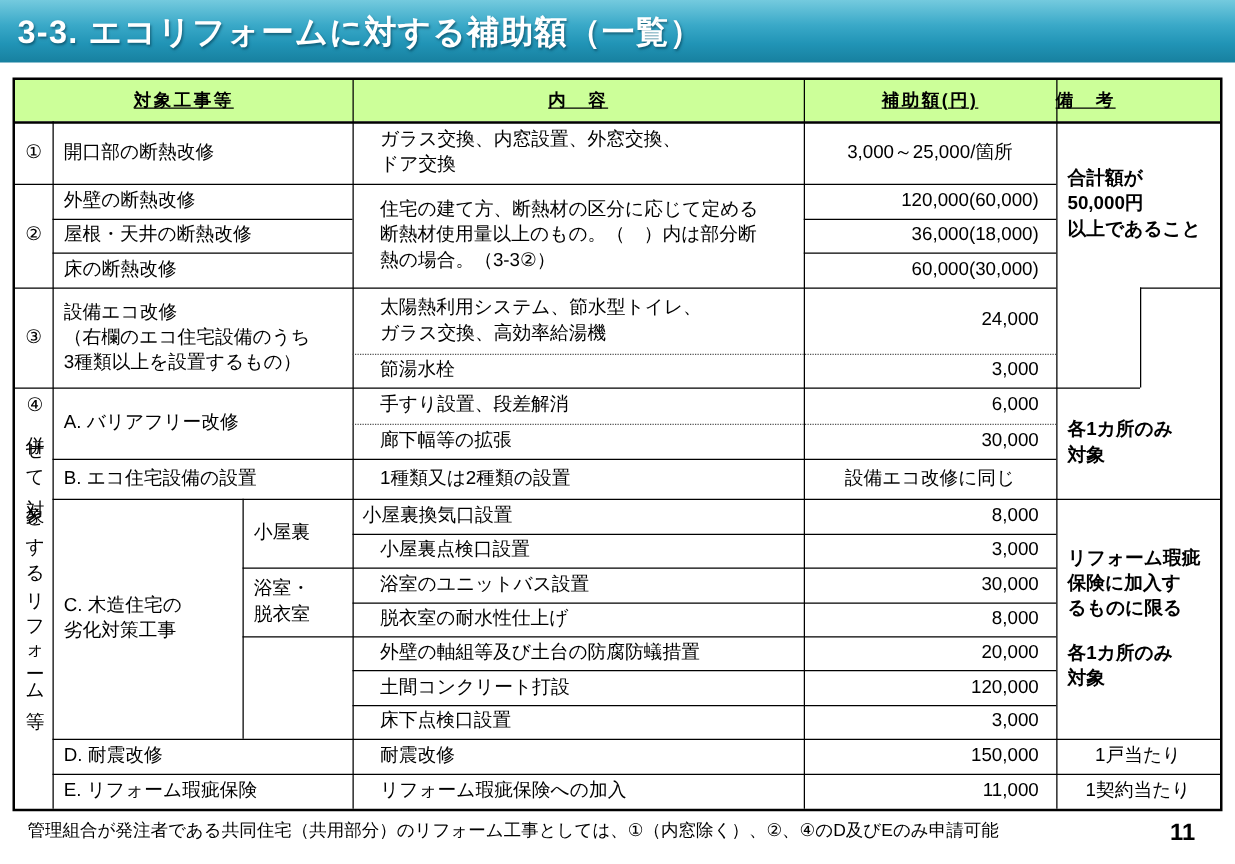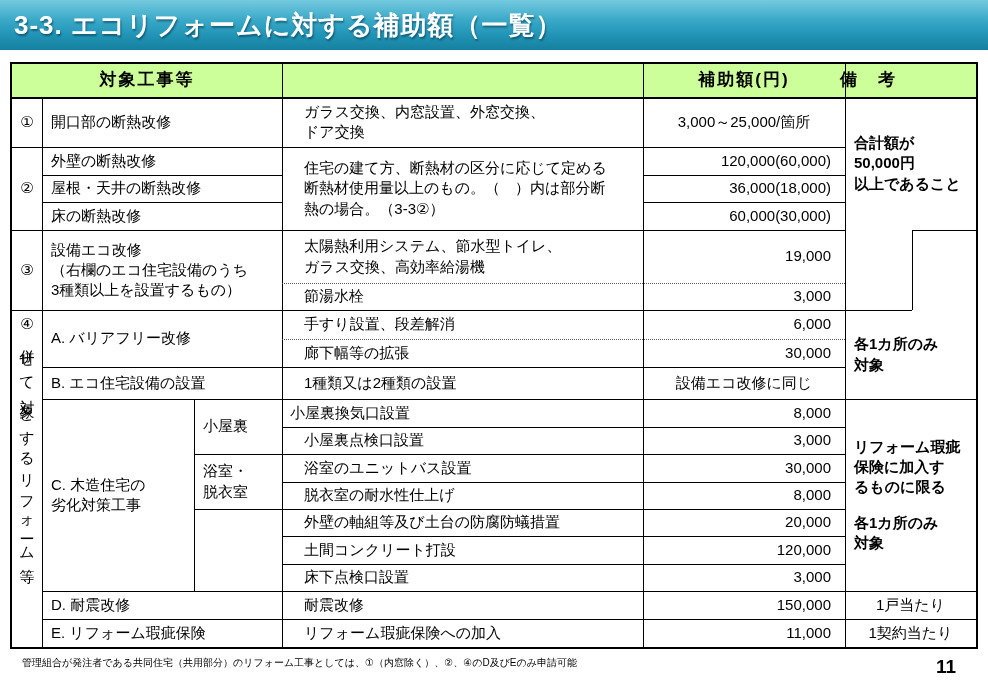--- a/index.html
+++ b/index.html
@@ -22,47 +22,48 @@
   .cell{
     position:absolute;display:flex;align-items:center;font-size:15px;line-height:1.35;
     white-space:pre-line;box-sizing:border-box;
   }
   .left{padding-left:9px;text-align:left;}
   .pad10{padding-left:22px;}
   .right{justify-content:flex-end;padding-right:14px;}
   .center{justify-content:center;text-align:center;}
   .bold{font-weight:bold;}
   .hdrbg{position:absolute;left:0;top:0;width:964px;height:33px;background:#ccff99;}
-  .hcell{font-size:17px;font-weight:bold;justify-content:center;letter-spacing:2px;}
+  .hcell{font-size:14px;font-weight:bold;justify-content:center;letter-spacing:2px;text-decoration:underline;}
   .vert{
     writing-mode:vertical-rl;text-orientation:mixed;letter-spacing:5px;
     font-size:15px;line-height:30px;padding-top:5px;justify-content:flex-start;align-items:center;
     display:flex;
   }
   .hl{position:absolute;height:0;border-top:1px solid #000;}
   .hl2{position:absolute;height:0;border-top:2px solid #000;}
   .hld{position:absolute;height:0;border-top:1px dotted #555;}
   .vl{position:absolute;width:0;border-left:1px solid #000;}
   .rem-stack{flex-direction:column;align-items:flex-start;justify-content:center;gap:15px;}
-  .footer-note{position:absolute;left:22px;top:656px;width:905px;font-size:10px;font-weight:500;}
+  .footer-note{position:absolute;left:22px;top:656px;width:905px;font-size:14px;font-weight:500;}
   .pagenum{position:absolute;left:936px;top:656px;font-size:19px;font-weight:bold;}
 </style>
 </head>
 <body>
 
 <div class="slide">
 
   <div class="titlebar">
     <div class="t">3-3. エコリフォームに対する補助額（一覧）</div>
   </div>
 
   <div class="table">
 
     <div class="hdrbg"></div>
     <div class="cell hcell" style="left:0;top:0;width:270px;height:33px">対象工事等</div>
+    <div class="cell hcell" style="left:270px;top:0;width:361px;height:33px">内　容</div>
     <div class="cell hcell" style="left:631px;top:0;width:202px;height:33px">補助額(円)</div>
     <div class="cell hcell" style="left:791px;top:0;width:131px;height:33px">備　考</div>
 
     <div class="cell center" style="left:0;top:33px;width:30px;height:50px">①</div>
     <div class="cell left" style="left:30px;top:33px;width:240px;height:50px">開口部の断熱改修</div>
     <div class="cell left pad10" style="left:270px;top:33px;width:361px;height:50px">ガラス交換、内窓設置、外窓交換、
 ドア交換</div>
     <div class="cell center" style="left:631px;top:33px;width:202px;height:50px">3,000～25,000/箇所</div>
 
     <div class="cell center" style="left:0;top:83px;width:30px;height:83px">②</div>
@@ -75,21 +76,21 @@
     <div class="cell right" style="left:631px;top:83px;width:202px;height:28px">120,000(60,000)</div>
     <div class="cell right" style="left:631px;top:111px;width:202px;height:27px">36,000(18,000)</div>
     <div class="cell right" style="left:631px;top:138px;width:202px;height:28px">60,000(30,000)</div>
 
     <div class="cell center" style="left:0;top:166px;width:30px;height:80px">③</div>
     <div class="cell left" style="left:30px;top:166px;width:240px;height:80px">設備エコ改修
 （右欄のエコ住宅設備のうち
 3種類以上を設置するもの）</div>
     <div class="cell left pad10" style="left:270px;top:166px;width:361px;height:53px">太陽熱利用システム、節水型トイレ、
 ガラス交換、高効率給湯機</div>
-    <div class="cell right" style="left:631px;top:166px;width:202px;height:53px">19,000</div>
+    <div class="cell right" style="left:631px;top:166px;width:202px;height:53px">24,000</div>
     <div class="cell left pad10" style="left:270px;top:219px;width:361px;height:27px">節湯水栓</div>
     <div class="cell right" style="left:631px;top:219px;width:202px;height:27px">3,000</div>
 
     <div class="cell vert" style="left:0;top:246px;width:30px;height:337px">④併せて対象とするリフォーム等</div>
 
     <div class="cell left" style="left:30px;top:246px;width:240px;height:57px">A. バリアフリー改修</div>
     <div class="cell left pad10" style="left:270px;top:246px;width:361px;height:29px">手すり設置、段差解消</div>
     <div class="cell right" style="left:631px;top:246px;width:202px;height:29px">6,000</div>
     <div class="cell left pad10" style="left:270px;top:275px;width:361px;height:28px">廊下幅等の拡張</div>
     <div class="cell right" style="left:631px;top:275px;width:202px;height:28px">30,000</div>

